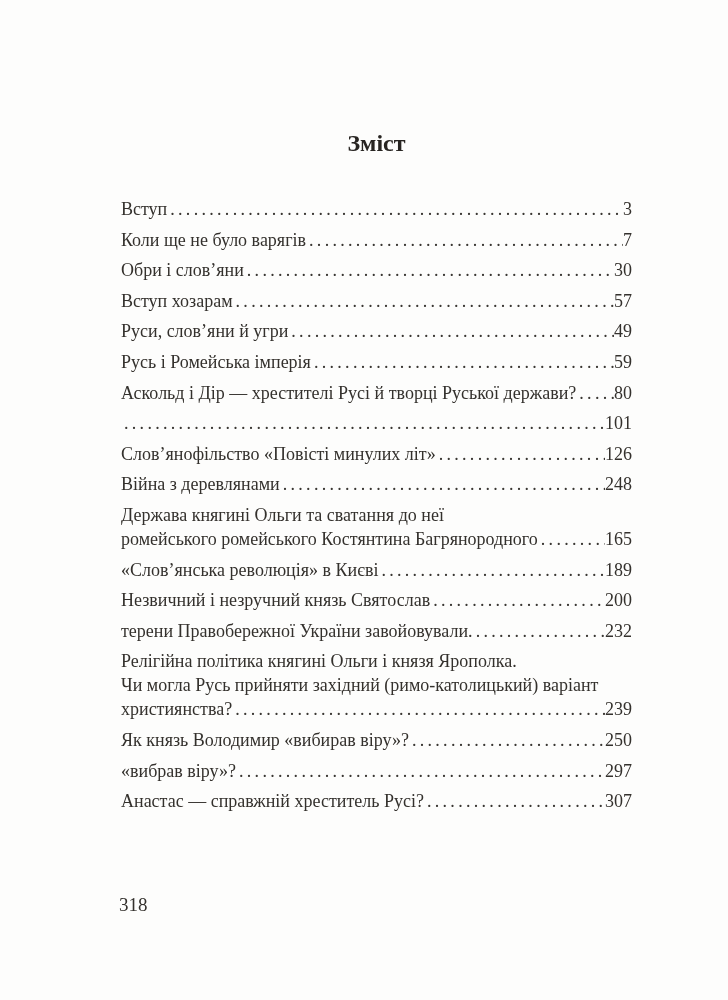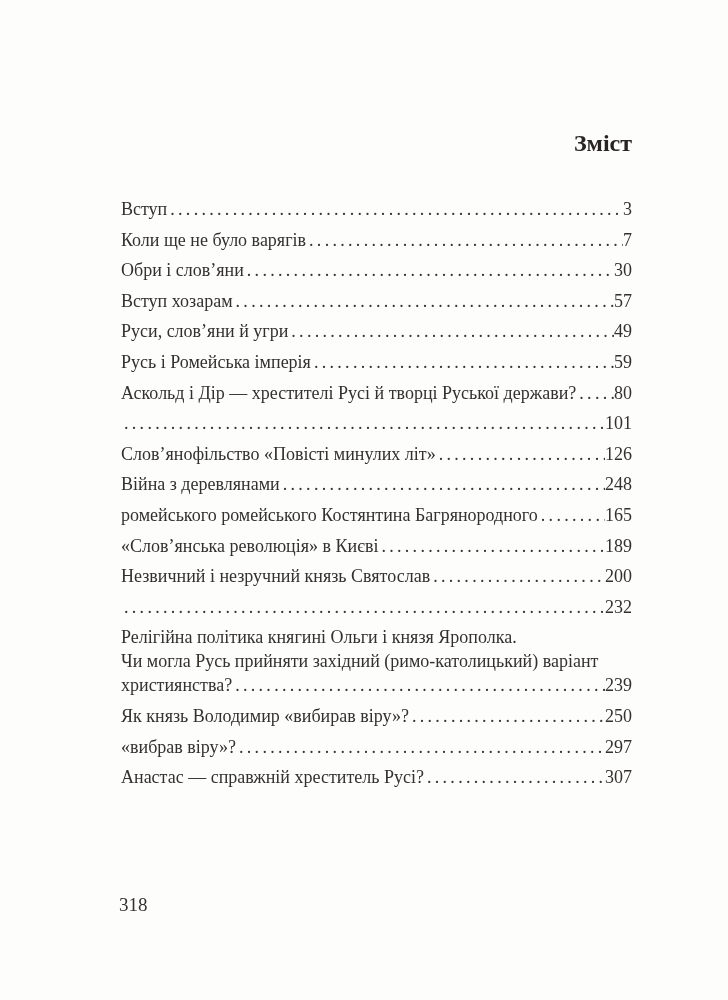--- a/index.html
+++ b/index.html
@@ -7,21 +7,21 @@
     width: 728px; height: 1000px;
     position: relative; overflow: hidden;
     background: #fdfdfc;
     font-family: "Liberation Serif", "DejaVu Serif", serif;
     color: #34312d;
   }
   .page-title {
     position: absolute;
     top: 131px; left: 121px; width: 511px;
     margin: 0;
-    text-align: right;
+    text-align: center;
     font-size: 24px; line-height: 24px;
     font-weight: 700;
     color: #272421;
   }
   .toc {
     position: absolute;
     top: 197px; left: 121px; width: 511px;
     font-size: 18px; line-height: 24px;
   }
   .toc-entry { margin-bottom: 6.6px; }
@@ -112,20 +112,21 @@
         </div>
       </div>
       <div class="toc-entry">
         <div class="toc-row">
           <span class="toc-label">Війна з деревлянами</span>
           <span class="dot-leader">................................................................................................................................................................................................................................................</span>
           <span class="toc-page">248</span>
         </div>
       </div>
       <div class="toc-entry">
+        <div class="toc-line">Держава княгині Ольги та сватання до неї</div>
         <div class="toc-row">
           <span class="toc-label">ромейського ромейського Костянтина Багрянородного</span>
           <span class="dot-leader">................................................................................................................................................................................................................................................</span>
           <span class="toc-page">165</span>
         </div>
       </div>
       <div class="toc-entry">
         <div class="toc-row">
           <span class="toc-label">«Слов’янська революція» в Києві</span>
           <span class="dot-leader">................................................................................................................................................................................................................................................</span>
@@ -134,20 +135,21 @@
       </div>
       <div class="toc-entry">
         <div class="toc-row">
           <span class="toc-label">Незвичний і незручний князь Святослав</span>
           <span class="dot-leader">................................................................................................................................................................................................................................................</span>
           <span class="toc-page">200</span>
         </div>
       </div>
       <div class="toc-entry">
         <div class="toc-row">
+          <span class="toc-label">терени Правобережної України завойовували.</span>
           <span class="dot-leader">................................................................................................................................................................................................................................................</span>
           <span class="toc-page">232</span>
         </div>
       </div>
       <div class="toc-entry">
         <div class="toc-line">Релігійна політика княгині Ольги і князя Ярополка.</div>
         <div class="toc-line">Чи могла Русь прийняти західний (римо-католицький) варіант</div>
         <div class="toc-row">
           <span class="toc-label">християнства?</span>
           <span class="dot-leader">................................................................................................................................................................................................................................................</span>

